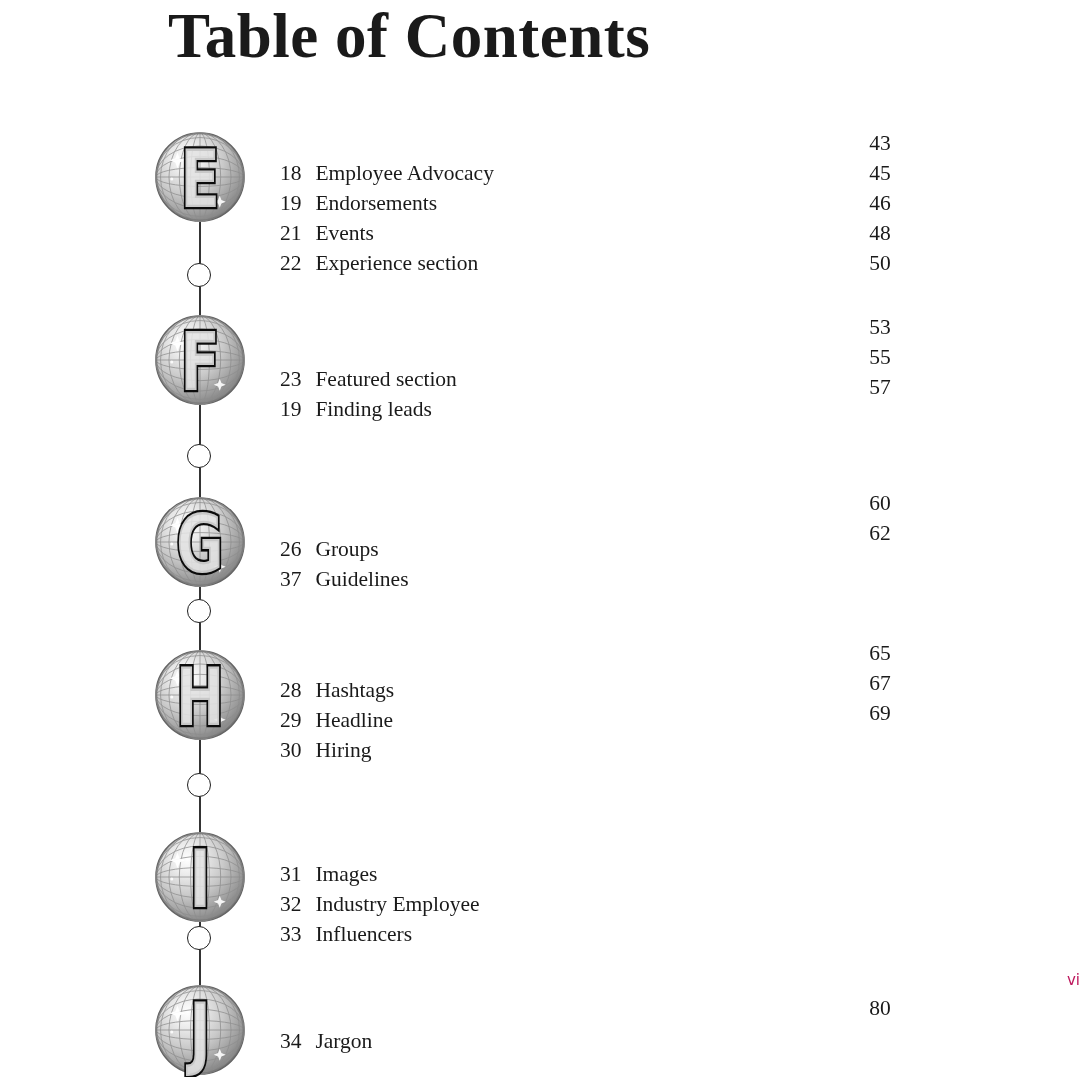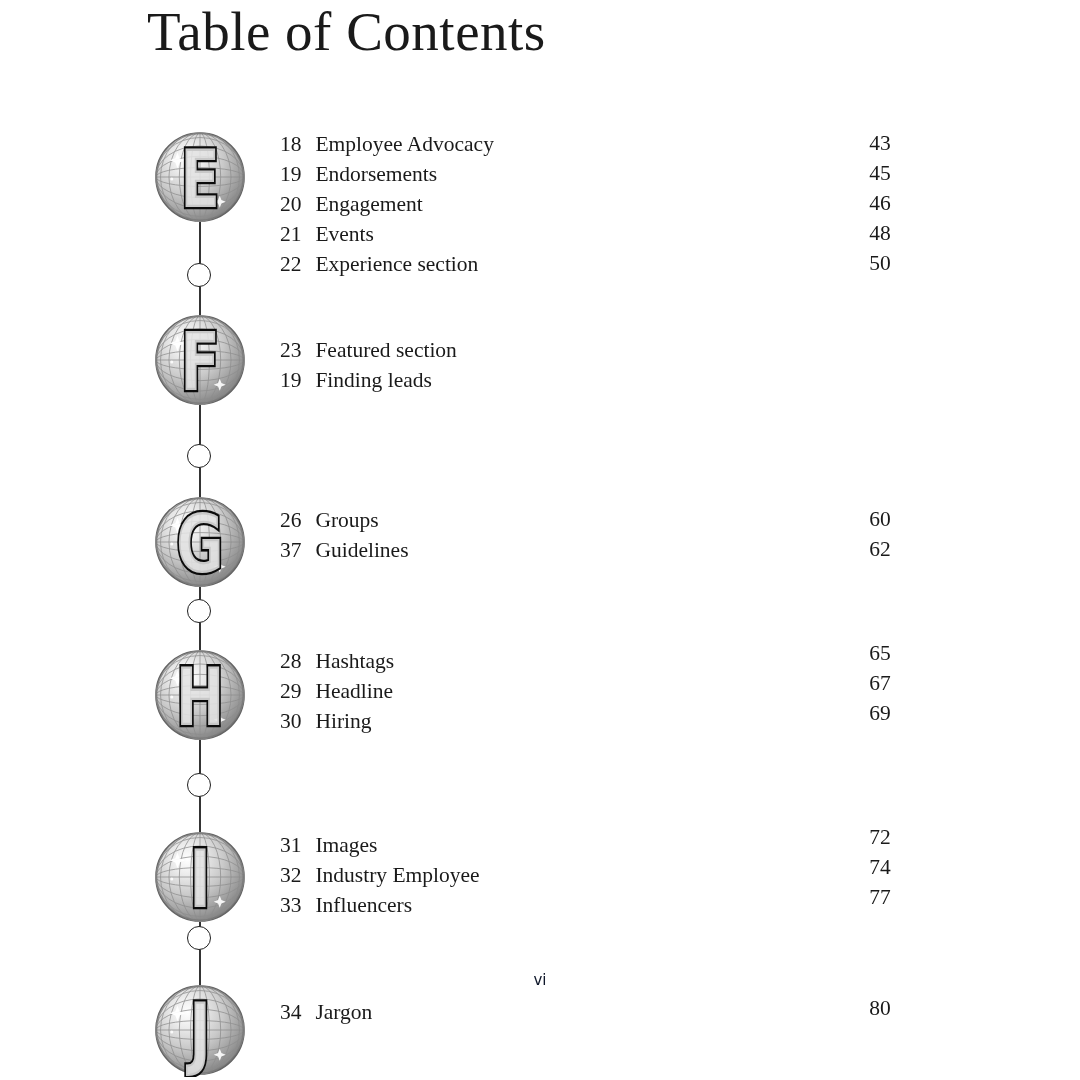--- a/index.html
+++ b/index.html
@@ -7,24 +7,24 @@
     position: relative;
     width: 1080px;
     height: 1080px;
     background: #ffffff;
     overflow: hidden;
     font-family: "Liberation Serif", serif;
     color: #1a1a1a;
   }
   .title {
     position: absolute;
-    left: 147px;
+    left: 168px;
     top: 0px;
-    font-size: 55px;
-    font-weight: normal;
+    font-size: 63px;
+    font-weight: bold;
     letter-spacing: 0.5px;
     white-space: nowrap;
   }
   .rail {
     position: absolute;
     left: 199px;
     top: 177px;
     width: 2px;
     height: 853px;
     background: #343434;
@@ -67,30 +67,30 @@
     left: 835px;
     width: 90px;
     text-align: center;
   }
   .row {
     height: 30px;
     line-height: 30px;
     font-size: 21.5px;
     white-space: nowrap;
   }
-  .num { display: inline-block; min-width: 30px; }
+  .num { display: inline-block; min-width: 30px; margin-top: 29px; }
   .folio {
     position: absolute;
     left: 0;
     top: 971px;
     width: 1080px;
-    text-align: center;
+    text-align: right;
     font-family: "DejaVu Sans", sans-serif;
     font-size: 15px;
-    color: #0f172a;
+    color: #be185d;
   }
 </style>
 </head>
 <body>
 
 <div class="page">
 
   <svg width="0" height="0" style="position:absolute" aria-hidden="true">
     <defs>
       <radialGradient id="ballGrad" cx="36%" cy="30%" r="78%">
@@ -160,24 +160,20 @@
   <div class="entries" style="top:129px">
     <div class="row">
       <span class="num">18</span>
       <span>Employee Advocacy</span>
     </div>
     <div class="row">
       <span class="num">19</span>
       <span>Endorsements</span>
     </div>
     <div class="row">
-      <span class="num">20</span>
-      <span>Engagement</span>
-    </div>
-    <div class="row">
       <span class="num">21</span>
       <span>Events</span>
     </div>
     <div class="row">
       <span class="num">22</span>
       <span>Experience section</span>
     </div>
   </div>
   <div class="pages" style="top:128px">
     <div class="row">43</div>
@@ -190,32 +186,37 @@
   <div class="entries" style="top:335px">
     <div class="row">
       <span class="num">23</span>
       <span>Featured section</span>
     </div>
     <div class="row">
       <span class="num">19</span>
       <span>Finding leads</span>
     </div>
   </div>
+  <div class="pages" style="top:312px">
+    <div class="row">53</div>
+    <div class="row">55</div>
+    <div class="row">57</div>
+  </div>
 
   <div class="entries" style="top:505px">
     <div class="row">
       <span class="num">26</span>
       <span>Groups</span>
     </div>
     <div class="row">
       <span class="num">37</span>
       <span>Guidelines</span>
     </div>
   </div>
-  <div class="pages" style="top:504px">
+  <div class="pages" style="top:488px">
     <div class="row">60</div>
     <div class="row">62</div>
   </div>
 
   <div class="entries" style="top:646px">
     <div class="row">
       <span class="num">28</span>
       <span>Hashtags</span>
     </div>
     <div class="row">
@@ -240,25 +241,20 @@
     </div>
     <div class="row">
       <span class="num">32</span>
       <span>Industry Employee</span>
     </div>
     <div class="row">
       <span class="num">33</span>
       <span>Influencers</span>
     </div>
   </div>
-  <div class="pages" style="top:822px">
-    <div class="row">72</div>
-    <div class="row">74</div>
-    <div class="row">77</div>
-  </div>
 
   <div class="entries" style="top:997px">
     <div class="row">
       <span class="num">34</span>
       <span>Jargon</span>
     </div>
   </div>
   <div class="pages" style="top:993px">
     <div class="row">80</div>
   </div>

